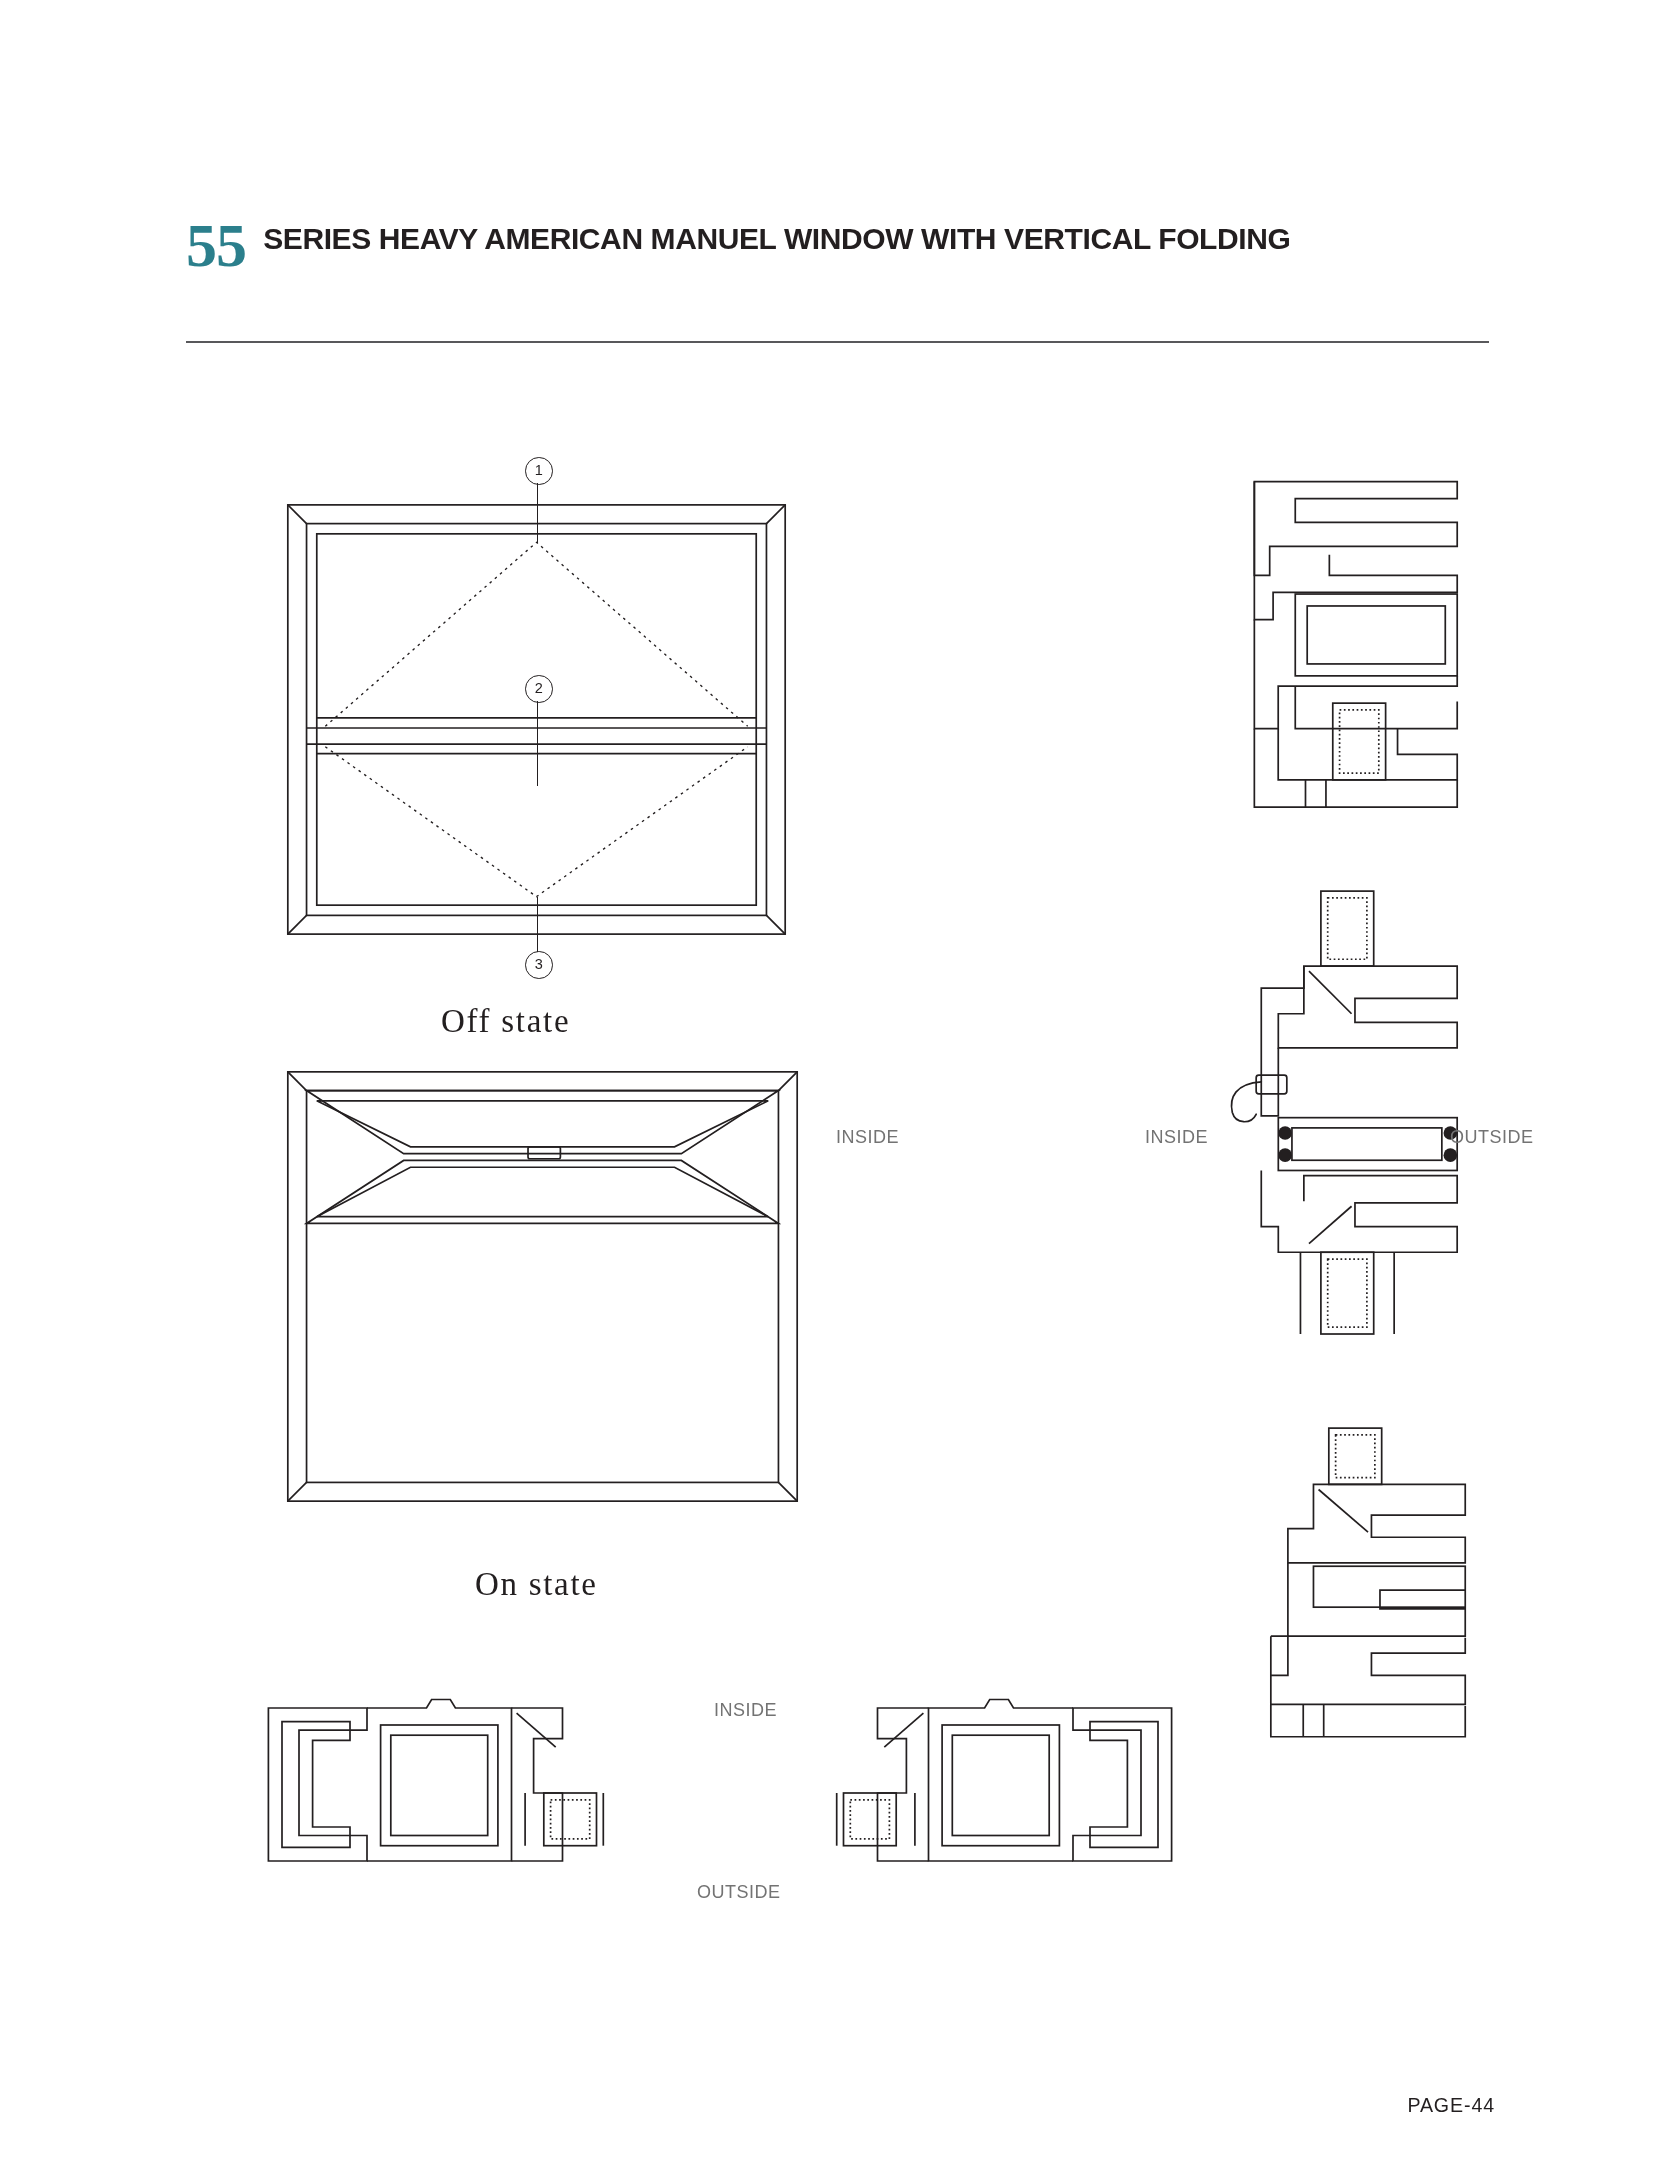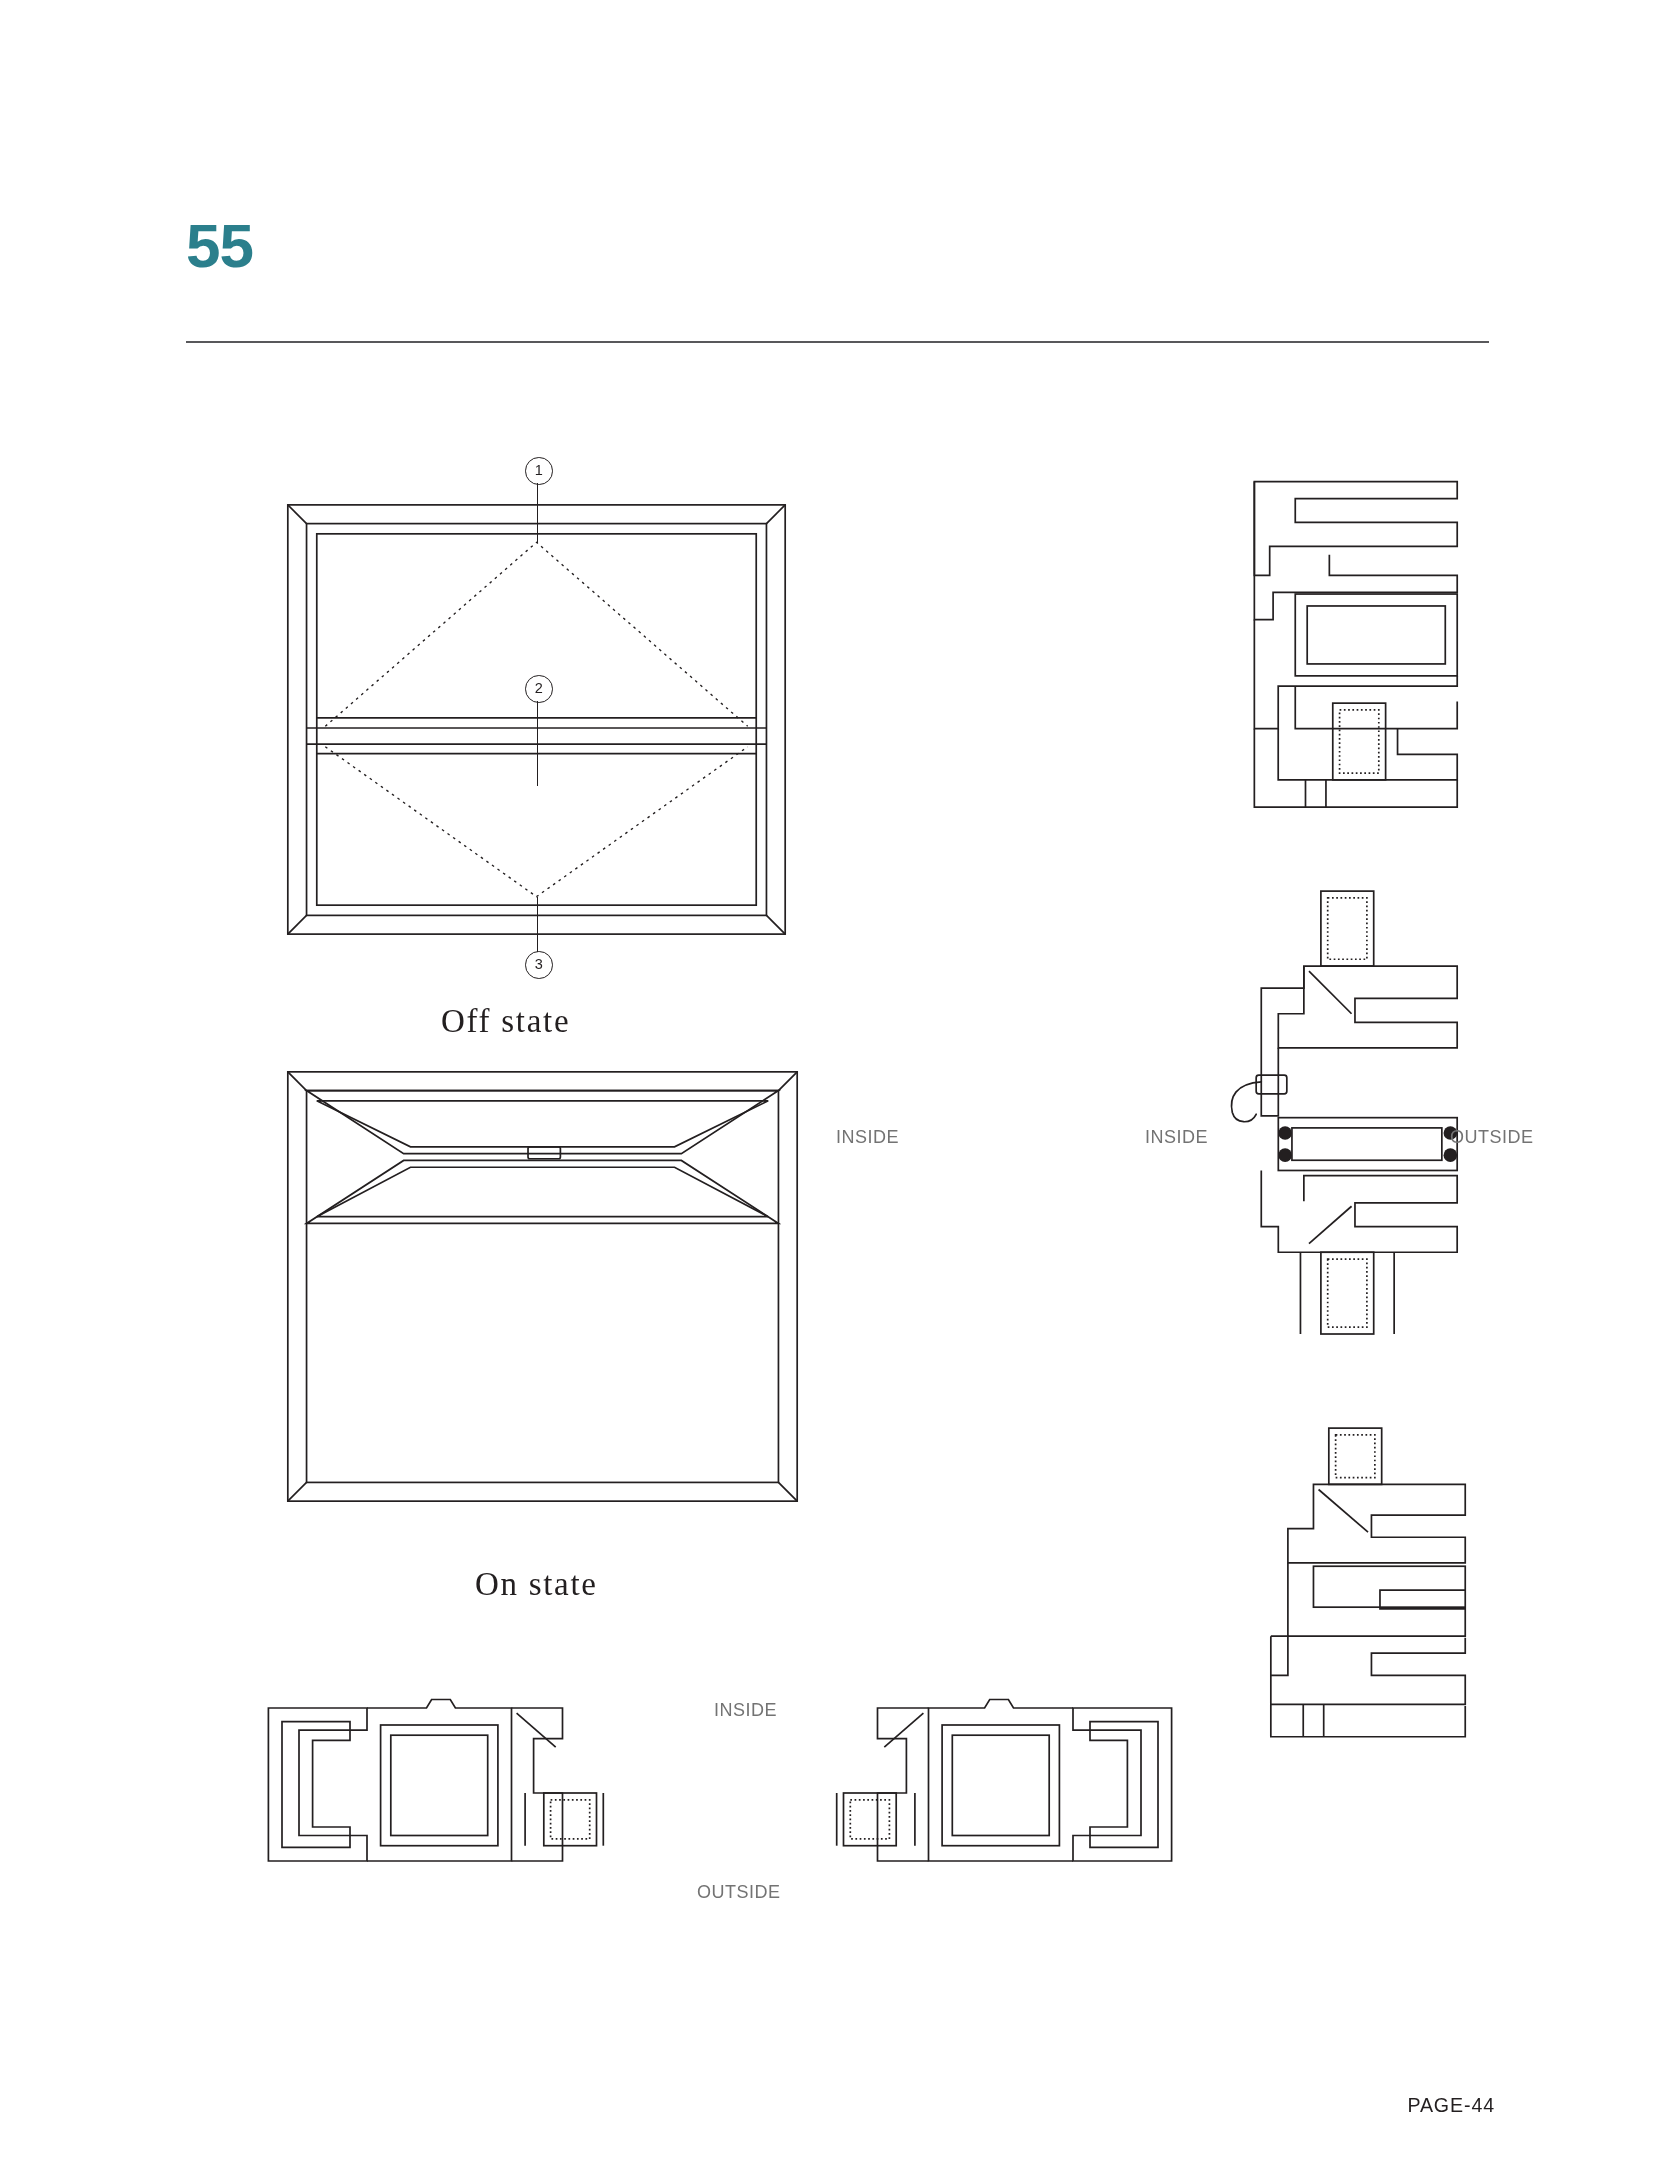--- a/index.html
+++ b/index.html
@@ -27,21 +27,21 @@
     display: flex;
     align-items: flex-start;
   }
   .series-number {
     font-size: 62px;
     font-weight: bold;
     color: #2b7f8c;
     line-height: 0.92;
     letter-spacing: -0.9px;
     margin-right: 17px;
-    font-family: Liberation Sans, sans-serif;
+    font-family: Liberation Serif, serif;
   }
   .header-title {
     font-size: 30px;
     font-weight: bold;
     line-height: 1.12;
     letter-spacing: -0.4px;
     color: #231f20;
     padding-top: 5.1px;
     max-width: 1065px;
   }
@@ -102,20 +102,21 @@
   }
 
   svg { display: block; }
 </style>
 </head>
 <body>
 
 <div class="header">
   <div class="header-row">
     <div class="series-number">55</div>
+    <div class="header-title">SERIES  HEAVY AMERICAN MANUEL WINDOW WITH VERTICAL FOLDING</div>
   </div>
 </div>
 <div class="header-rule"></div>
 
 <div class="abs" style="left:281px; top:498px;">
   <svg width="511" height="443" viewBox="0 0 600 520">
     <g fill="none" stroke="#231f20" stroke-width="2">
 
       <rect x="8" y="8" width="584" height="504"></rect>
       <rect x="30" y="30" width="540" height="460"></rect>

